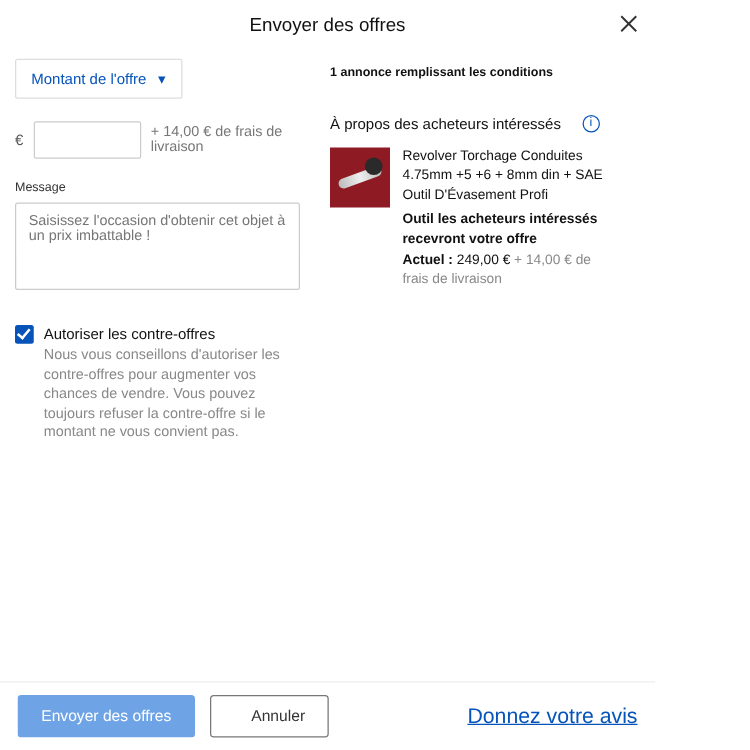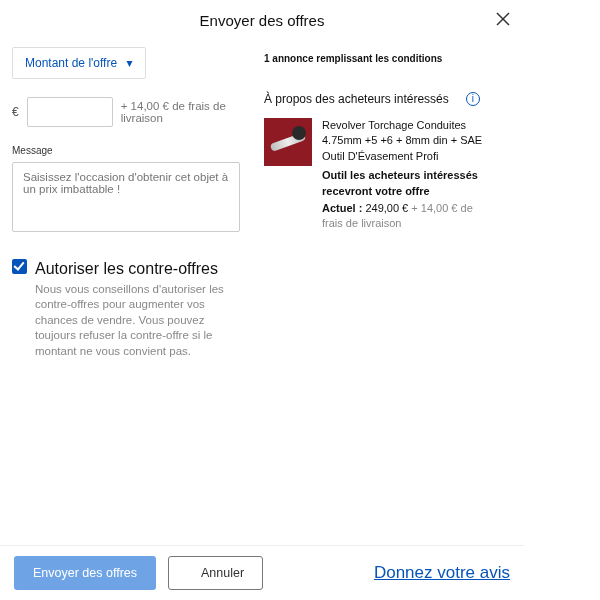--- a/index.html
+++ b/index.html
@@ -17,21 +17,21 @@
   .cur { color:#555; font-size:12px; }
   .price-input { width:86px; height:30px; border:1px solid #ccc; border-radius:2px; padding:4px 6px; font-size:13px; }
   .shipping { color:#777; font-size:11.5px; }
   .section-label { font-size:10px; color:#333; margin-bottom:6px; }
   .msg-box { width:100%; height:70px; border:1px solid #ccc; border-radius:2px; padding:8px 10px; font-size:11.5px; color:#555; resize:none; font-family:inherit; }
   .check-row { display:flex; gap:8px; margin-top:22px; }
   .check-row + .check-row { margin-top:18px; }
   .chk { width:15px; height:15px; flex:0 0 15px; border-radius:2px; background:#0654ba; position:relative; margin-top:1px; }
   .chk::after { content:""; position:absolute; left:4px; top:1px; width:4px; height:8px; border:solid #fff; border-width:0 2px 2px 0; transform:rotate(40deg); }
   .chk-body { font-size:11.5px; line-height:1.35; }
-  .chk-title { color:#111; font-weight:400; font-size:16px; }
+  .chk-title { color:#111; font-weight:400; font-size:12px; }
   .chk-desc { color:#888; margin-top:2px; }
   .link { color:#0654ba; cursor:pointer; text-decoration:underline; }
   .right-title { font-size:10px; font-weight:700; margin-bottom:28px; margin-top:6px;}
   .about-row { font-size:12px; color:#111; margin-bottom:12px; display:flex; align-items:center; gap:17px;}
   .info-icon { width:14px; height:14px; border:1px solid #0654ba; border-radius:50%; color:#0654ba; font-size:10px; line-height:12px; text-align:center; }
   .listing { display:flex; gap:10px; }
   .thumb { width:48px; height:48px; background:#8e1a24; flex:0 0 48px; position:relative; overflow:hidden;}
   .thumb::before { content:""; position:absolute; left:6px; top:20px; width:36px; height:8px; background:linear-gradient(90deg,#bbb,#eee,#bbb); transform:rotate(-20deg); border-radius:4px;}
   .thumb::after { content:""; position:absolute; left:28px; top:8px; width:14px; height:14px; background:#2a2a2a; border-radius:50%; }
   .listing-text { font-size:11px; line-height:1.4; }

